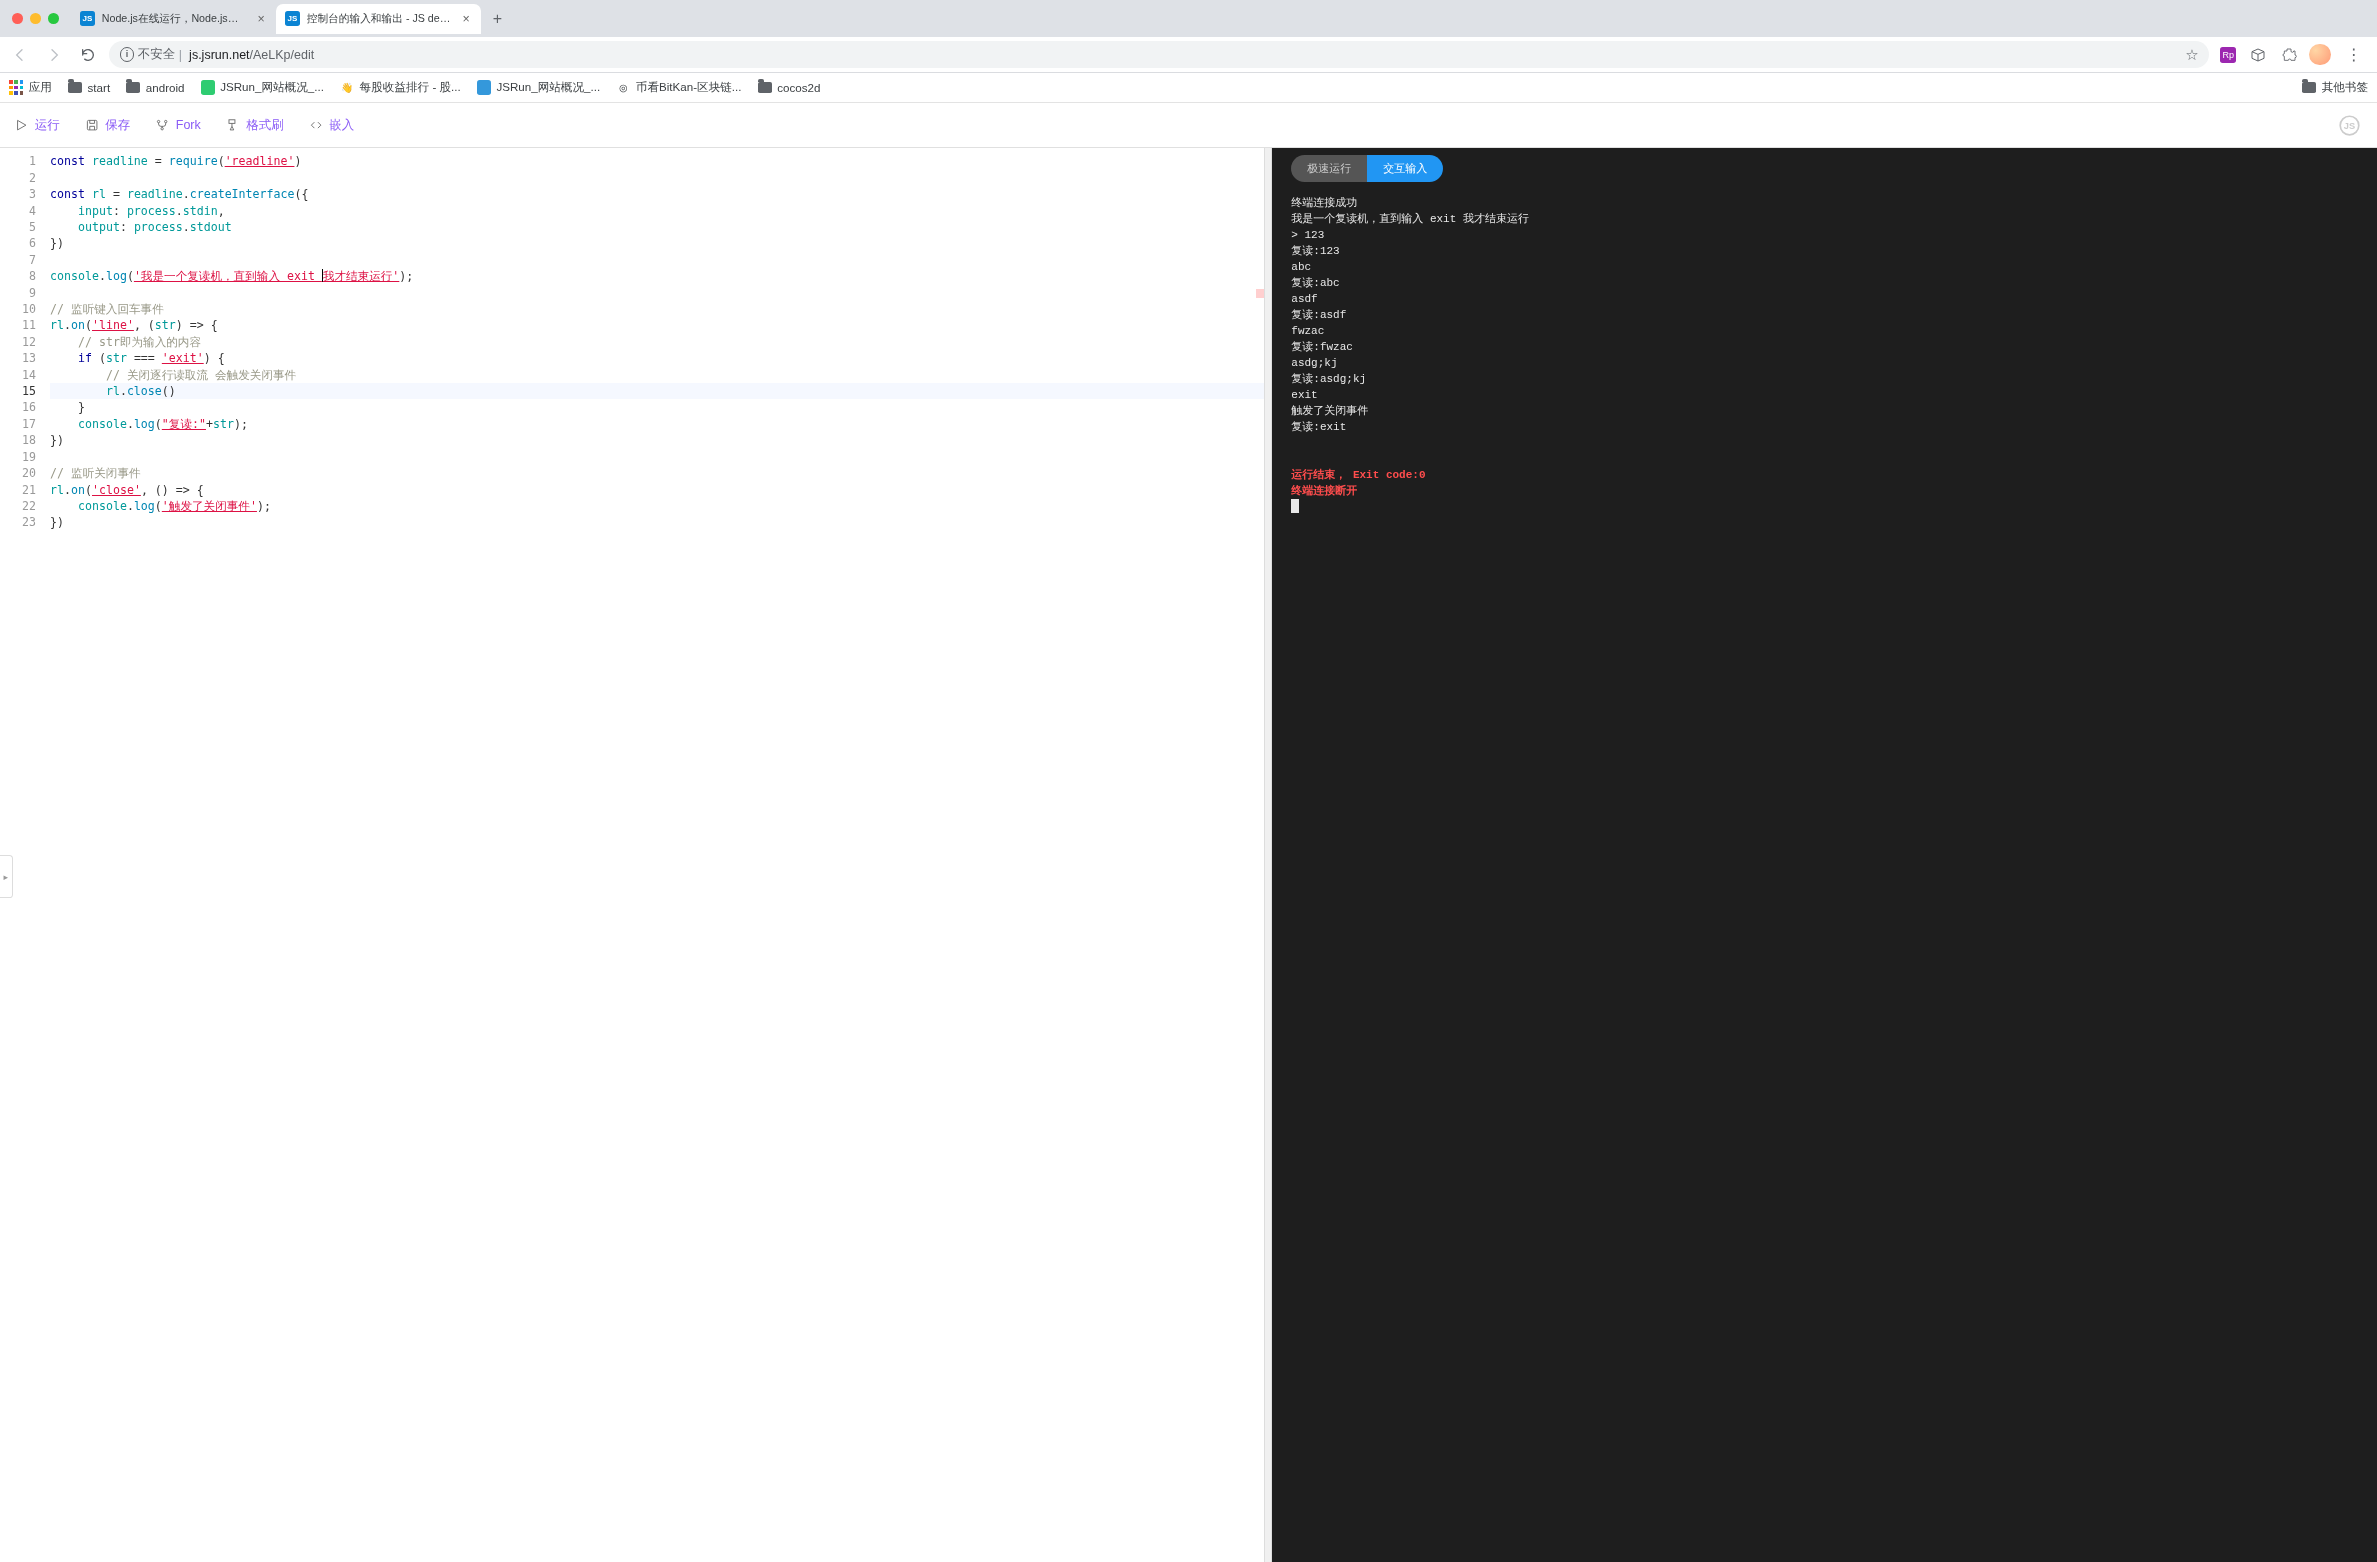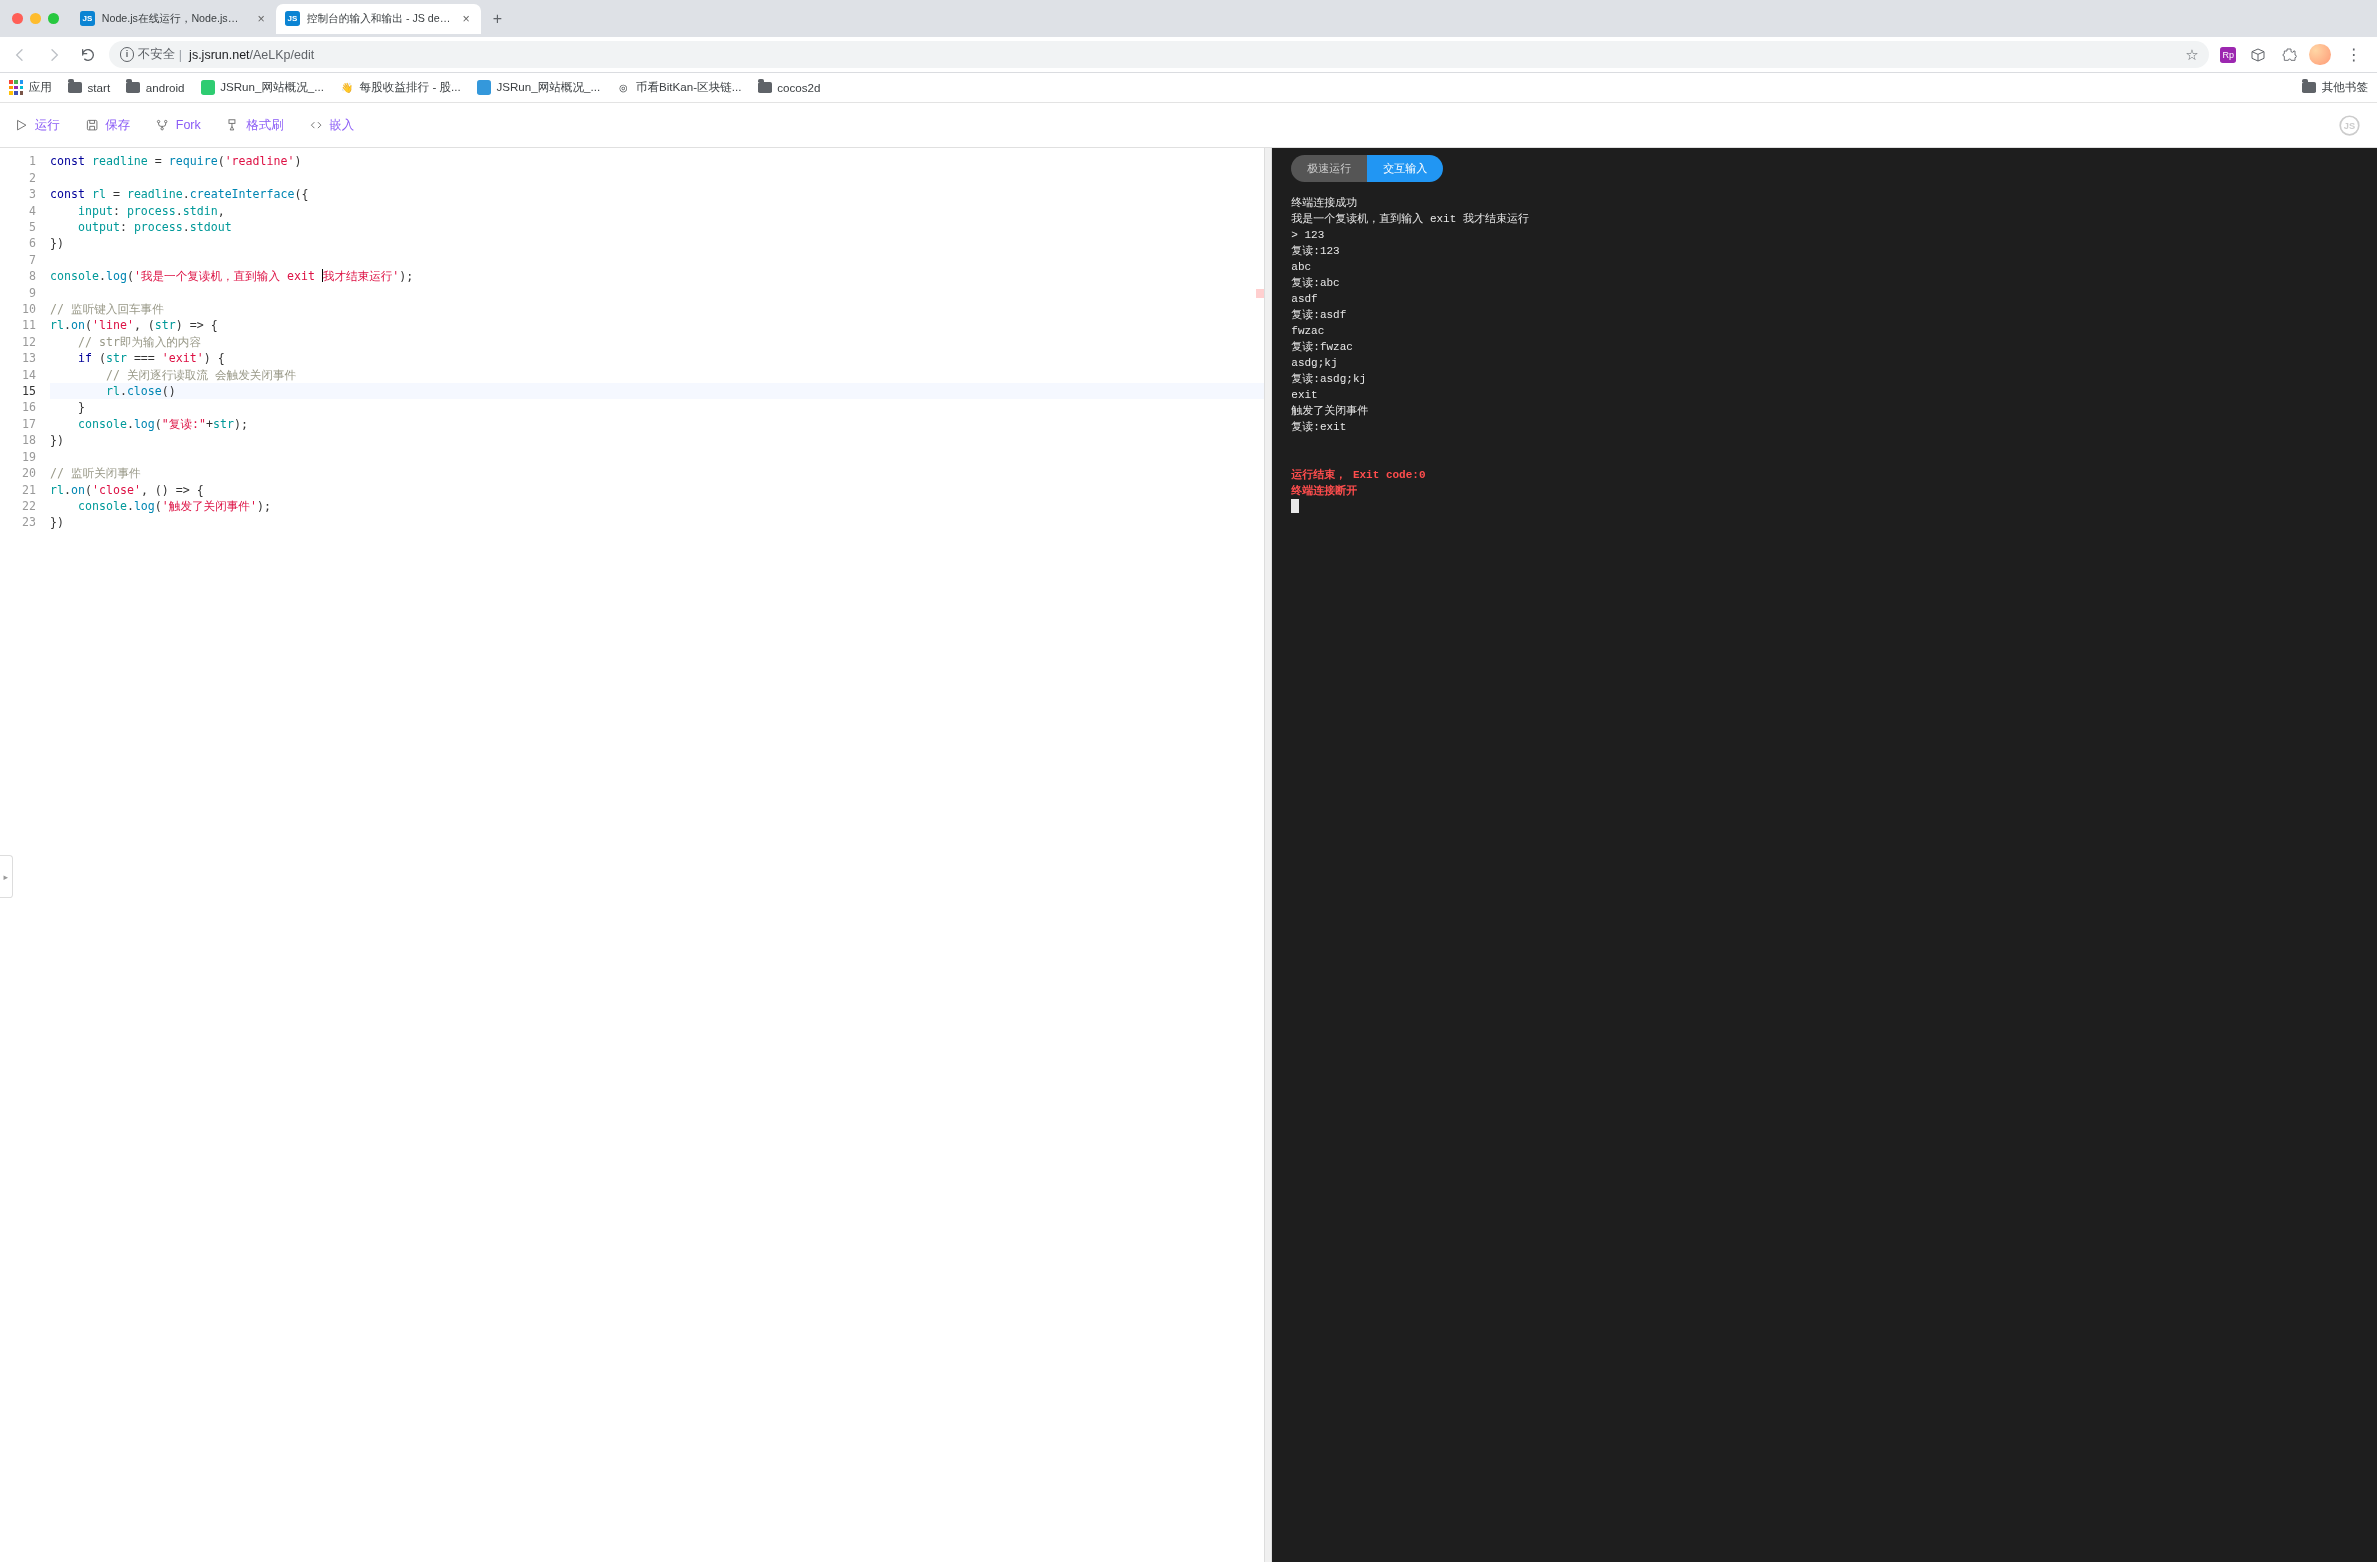--- a/index.html
+++ b/index.html
@@ -60,21 +60,21 @@
 .editor-pane::after { content:''; position:absolute; right:0; top:0; bottom:0; width:5.4px; background:#f0f0f0; border-left:0.9px solid #ddd; border-right:0.9px solid #ddd;}
 .gutter-expand { position:absolute; left:0; top:50%; width:12.5px; height:43px; background:#fff; border:0.9px solid #ddd; border-left:none; border-radius:0 3.6px 3.6px 0; display:flex; align-items:center; justify-content:center; color:#999; cursor:pointer; font-size:9px;}
 .line-numbers { width:43px; background:#fff; text-align:right; padding:5.4px 7.1px 5.4px 0; color:#999; font-family: Menlo, Consolas, monospace; font-size:11.6px; line-height:16.4px; user-select:none; }
 .line-numbers .current { color:#333; }
 .code-area { flex:1; padding:5.4px 7.1px; font-family: Menlo, Consolas, monospace; font-size:11.6px; line-height:16.4px; white-space:pre; overflow:auto; }
 .code-minimap { position:absolute; right:7.1px; top:141px; width:9px; height:9px; background:#f88; opacity:0.4;}
 
 
 .kw { color:#009; }
 .id { color:#009999; }
-.str { color:#d14; }
+.str { color:#d14;text-decoration:underline; }
 .com { color:#998; font-style:normal; }
 .fn { color:#0086b3; }
 .op { color:#333; }
 .par { color:#333; }
 .txt { color:#333; }
 .text-cursor { display:inline-block; width:0.9px; height:13.4px; background:#000; vertical-align:text-bottom; margin:0 0 0.9px 0;}
 
 
 .right-pane { flex:1; background:#1e1e1e; padding:7.1px; display:flex; flex-direction:column; }
 .right-tabs { display:flex; justify-content:center; gap:12.5px; margin:3.6px 0 12.5px; }

